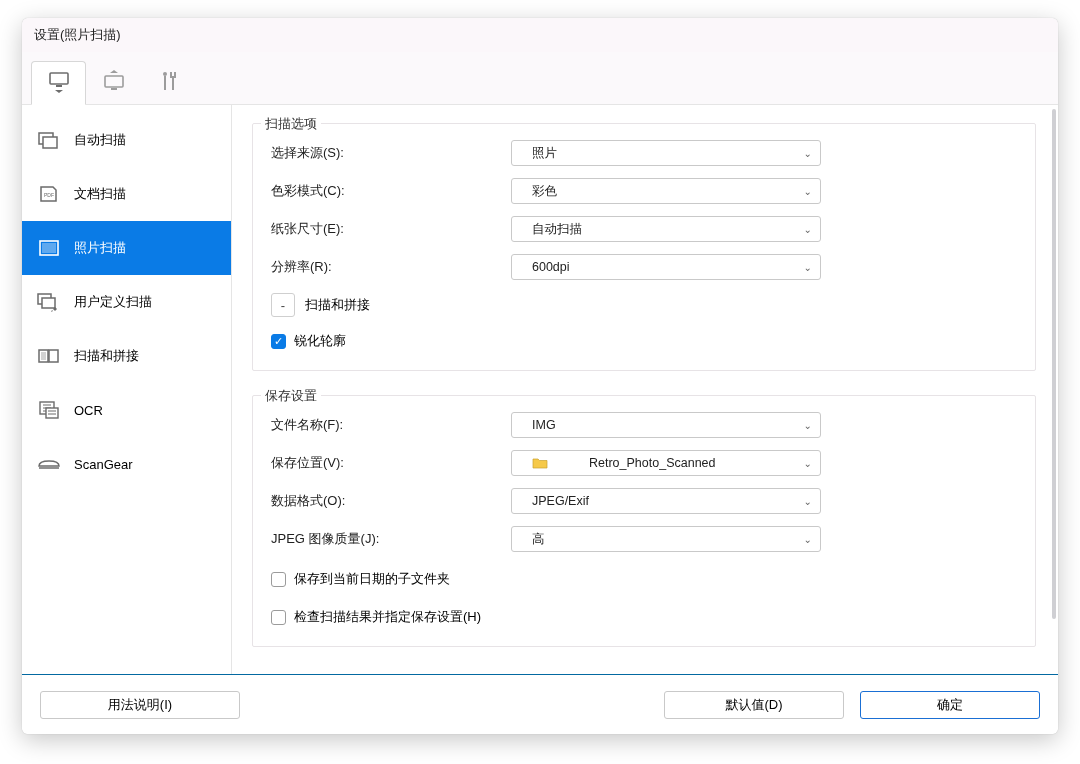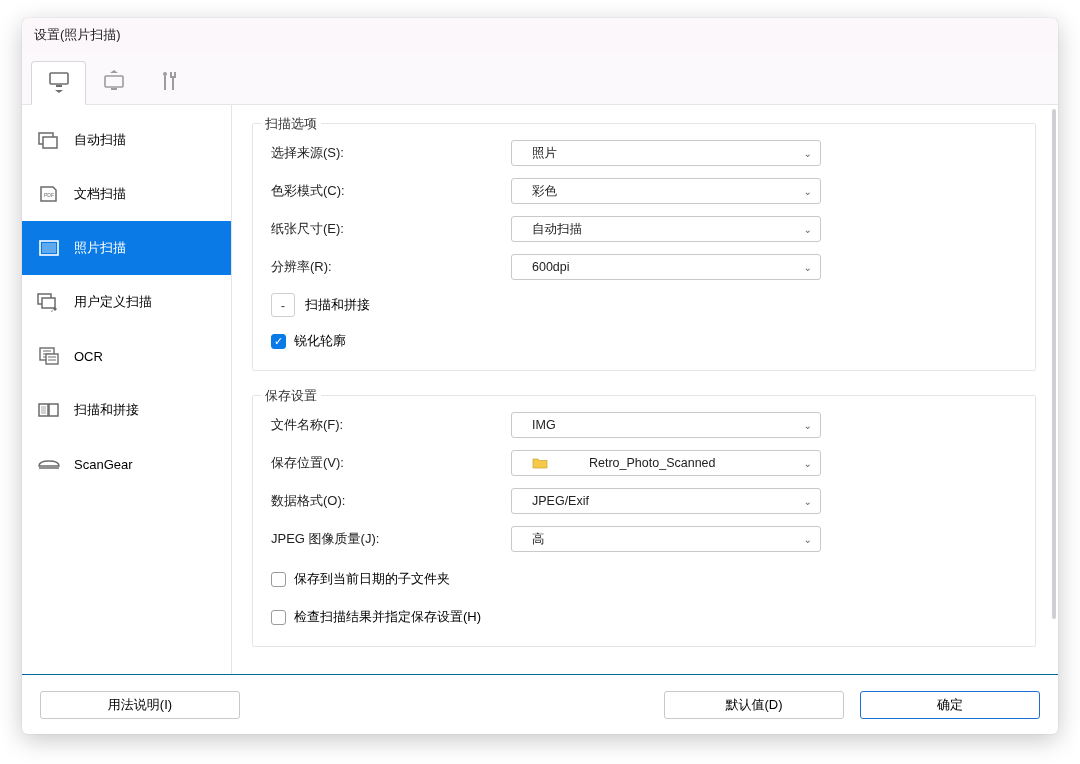--- a/index.html
+++ b/index.html
@@ -117,44 +117,44 @@
               <svg width="24" height="20" viewBox="0 0 24 20">
                   <rect x="1" y="2" width="13" height="10" fill="none" stroke="#6b6b6b" stroke-width="1.5"></rect>
                   <rect x="5" y="6" width="13" height="10" fill="#fff" stroke="#6b6b6b" stroke-width="1.5"></rect>
                   <path d="M16 17 l2-2 l2 2 l-2 2z M15 18l-1 2 2-1z" fill="#6b6b6b"></path>
                 </svg>
             </span>
             <span>用户定义扫描</span>
           </div>
           <div class="side-item">
             <span class="icn">
+              <svg width="24" height="18" viewBox="0 0 24 18">
+                  <rect x="2" y="3" width="9" height="12" fill="none" stroke="#6b6b6b" stroke-width="1.5"></rect>
+                  <rect x="12" y="3" width="9" height="12" fill="none" stroke="#6b6b6b" stroke-width="1.5"></rect>
+                  <rect x="4" y="5" width="5" height="8" fill="#6b6b6b" opacity=".3"></rect>
+                </svg>
+            </span>
+            <span>扫描和拼接</span>
+          </div>
+          <div class="side-item">
+            <span class="icn">
               <svg width="22" height="20" viewBox="0 0 22 20">
                   <rect x="2" y="2" width="14" height="12" fill="none" stroke="#6b6b6b" stroke-width="1.4"></rect>
                   <line x1="5" y1="5" x2="13" y2="5" stroke="#6b6b6b"></line>
                   <line x1="5" y1="8" x2="13" y2="8" stroke="#6b6b6b"></line>
                   <line x1="5" y1="11" x2="10" y2="11" stroke="#6b6b6b"></line>
                   <rect x="8" y="8" width="12" height="10" fill="#fff" stroke="#6b6b6b" stroke-width="1.4"></rect>
                   <line x1="10" y1="11" x2="18" y2="11" stroke="#6b6b6b"></line>
                   <line x1="10" y1="14" x2="18" y2="14" stroke="#6b6b6b"></line>
                 </svg>
             </span>
             <span>OCR</span>
           </div>
           <div class="side-item">
             <span class="icn">
-              <svg width="24" height="18" viewBox="0 0 24 18">
-                  <rect x="2" y="3" width="9" height="12" fill="none" stroke="#6b6b6b" stroke-width="1.5"></rect>
-                  <rect x="12" y="3" width="9" height="12" fill="none" stroke="#6b6b6b" stroke-width="1.5"></rect>
-                  <rect x="4" y="5" width="5" height="8" fill="#6b6b6b" opacity=".3"></rect>
-                </svg>
-            </span>
-            <span>扫描和拼接</span>
-          </div>
-          <div class="side-item">
-            <span class="icn">
               <svg width="24" height="16" viewBox="0 0 24 16">
                   <path d="M2 10c0-3 4-5 10-5s10 2 10 5H2z" fill="none" stroke="#6b6b6b" stroke-width="1.5"></path>
                   <line x1="2" y1="12" x2="22" y2="12" stroke="#6b6b6b" stroke-width="1.5"></line>
                 </svg>
             </span>
             <span>ScanGear</span>
           </div>
         </div>
 
         <div class="main">

